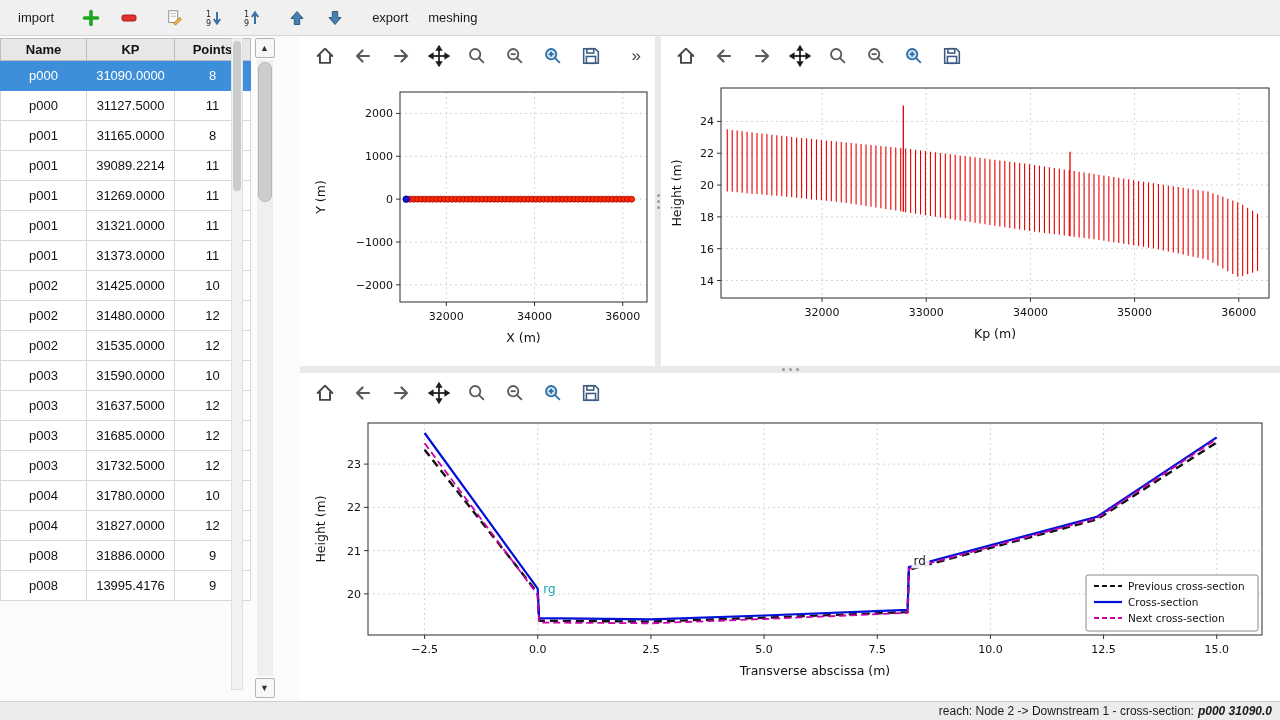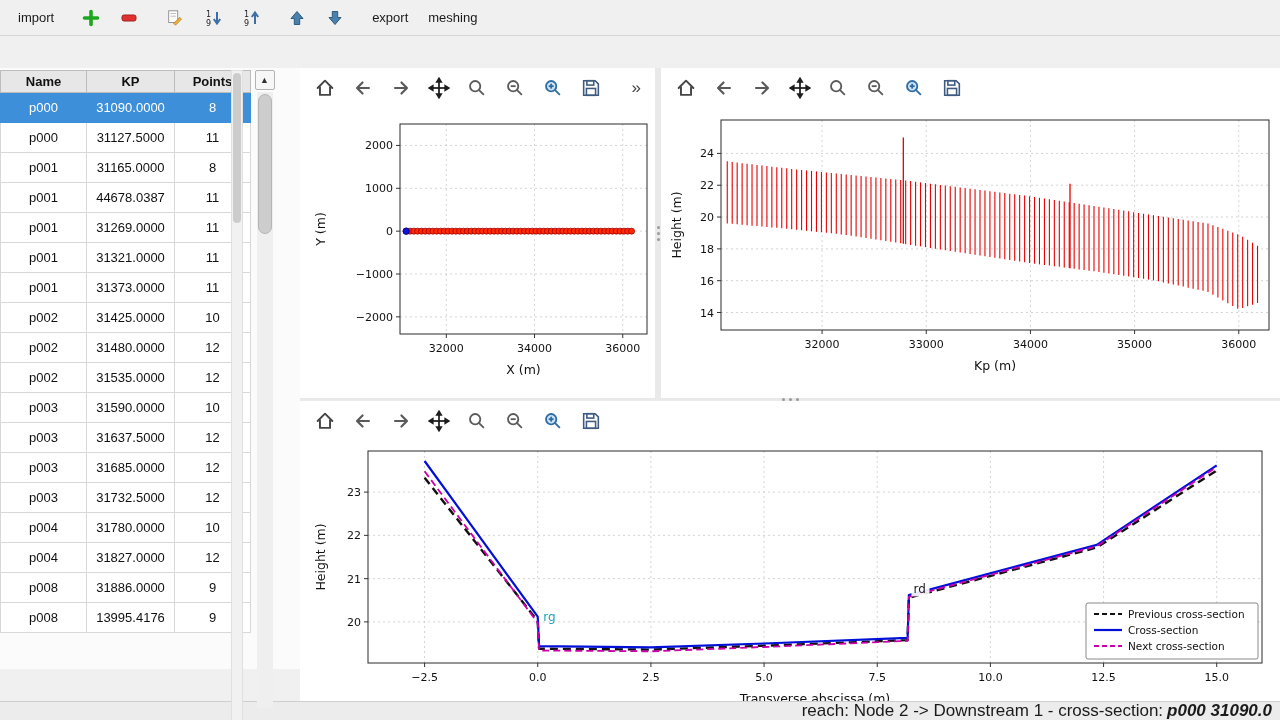--- a/index.html
+++ b/index.html
@@ -1,16 +1,16 @@
 <!DOCTYPE html>
 <html><head>
 <meta charset="utf-8">
 <style>
   html,body{margin:0;padding:0;background:#f0f0f0;}
-  .app{width:1280px;height:720px;display:flex;flex-direction:column;font-family:"Liberation Sans",sans-serif;background:#f0f0f0;overflow:hidden;gap:32px;}
+  .app{width:1280px;height:720px;display:flex;flex-direction:column;font-family:"Liberation Sans",sans-serif;background:#f0f0f0;overflow:hidden;}
 
   
   .app-toolbar{flex:0 0 36px;height:36px;background:#f0f0f0;border-bottom:1px solid #d6d6d6;display:flex;align-items:center;gap:4px;padding:0 10px;box-sizing:border-box;}
   .tb-btn{display:flex;align-items:center;justify-content:center;padding:3px 8px;font-size:13px;color:#1a1a1a;border-radius:3px;cursor:default;}
   .tb-btn svg{width:18px;height:18px;display:block;}
   .tb-sep{width:4px;}
 
   
   .content{flex:1;display:flex;min-height:0;}
 
@@ -42,21 +42,21 @@
 
   .mpl-toolbar{flex:0 0 40px;height:40px;display:flex;align-items:center;gap:8px;padding:0 10px;background:#fff;}
   .mpl-btn{width:30px;height:30px;display:flex;align-items:center;justify-content:center;border-radius:3px;}
   .mpl-btn svg{width:22px;height:22px;display:block;}
   .mpl-overflow{margin-left:auto;font-size:17px;color:#444;padding:0 4px;}
 
   svg.chart{display:block;background:#fff;}
   svg.chart text{font-family:"DejaVu Sans",sans-serif;}
 
   
-  .status-bar{flex:0 0 18px;height:18px;background:#ececec;border-top:1px solid #cfcfcf;display:flex;align-items:center;justify-content:flex-end;font-size:17px;color:#1a1a1a;padding:0 8px;gap:4px;}
+  .status-bar{flex:0 0 18px;height:18px;background:#ececec;border-top:1px solid #cfcfcf;display:flex;align-items:center;justify-content:flex-end;font-size:12px;color:#1a1a1a;padding:0 8px;gap:4px;}
   .status-bar b{font-weight:bold;font-style:italic;}
 </style>
 </head>
 <body>
 
 <div class="app">
 
   <div class="app-toolbar">
     <div class="tb-btn">import</div>
     <div class="tb-sep"></div>
@@ -140,21 +140,21 @@
                 <td>31127.5000</td>
                 <td>11</td>
               </tr>
               <tr>
                 <td>p001</td>
                 <td>31165.0000</td>
                 <td>8</td>
               </tr>
               <tr>
                 <td>p001</td>
-                <td>44678.0387</td>
+                <td>39089.2214</td>
                 <td>11</td>
               </tr>
               <tr>
                 <td>p001</td>
                 <td>31269.0000</td>
                 <td>11</td>
               </tr>
               <tr>
                 <td>p001</td>
                 <td>31321.0000</td>

